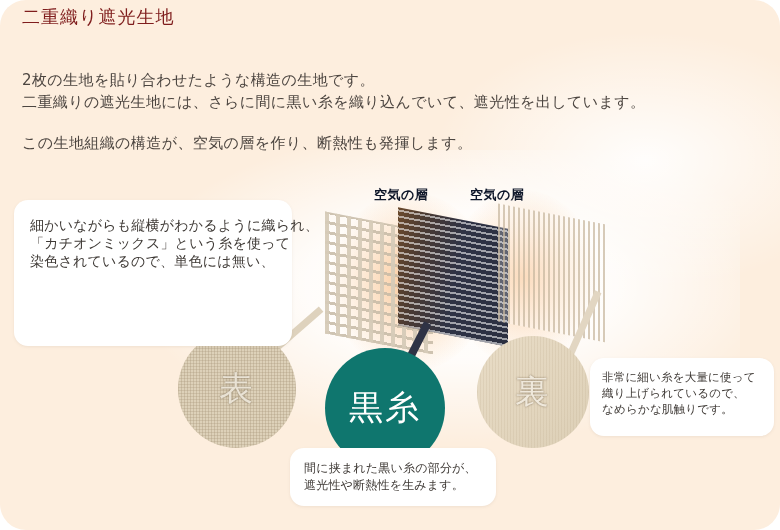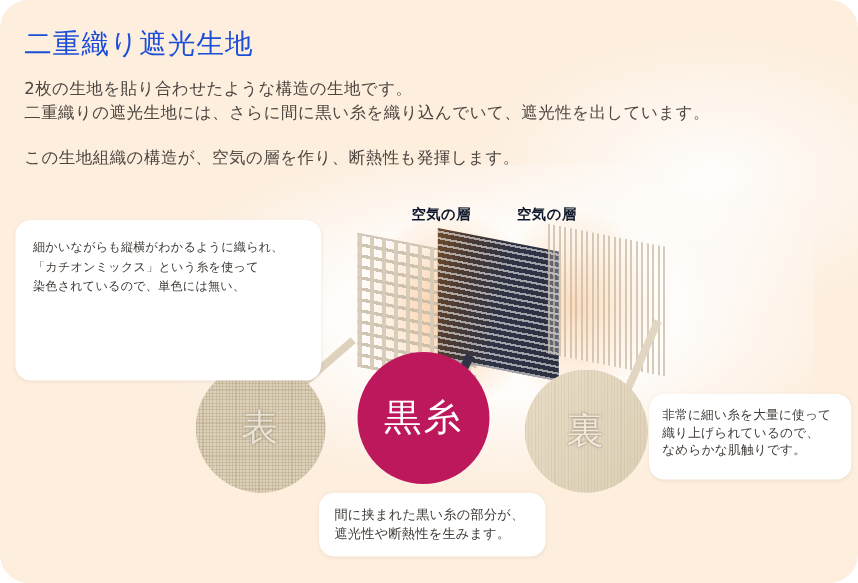--- a/index.html
+++ b/index.html
@@ -21,22 +21,22 @@
   }
   #glow-b{
     position:absolute;left:430px;top:30px;width:360px;height:260px;
     background:radial-gradient(ellipse at 60% 50%, rgba(255,255,255,.9) 0%, rgba(255,255,255,0) 70%);
     pointer-events:none;
   }
 
   
   #header{position:absolute;left:0;top:0;width:780px;}
   #page-title{
-    position:absolute;left:22px;top:23px;
-    font-size:25px;letter-spacing:1px;color:#1d4ed8;font-weight:normal;
+    position:absolute;left:22px;top:5px;
+    font-size:18px;letter-spacing:1px;color:#7f1d1d;font-weight:normal;
   }
   .body-line{
     position:absolute;left:22px;
     font-size:15px;line-height:20px;color:#4c4540;letter-spacing:.4px;
     white-space:nowrap;
   }
   #body-l1{top:70px;}
   #body-l2{top:92px;}
   #body-l3{top:133px;}
 
@@ -109,39 +109,39 @@
   }
   #circle-front{
     left:178px;top:330px;width:118px;height:118px;
     background:
       repeating-linear-gradient(90deg, rgba(168,150,122,.35) 0 1px, rgba(255,255,255,0) 1px 3px),
       repeating-linear-gradient(0deg, rgba(168,150,122,.30) 0 1px, rgba(255,255,255,0) 1px 3px),
       #ddd1b9;
   }
   #circle-front .circle-label{color:#e9e2d4;text-shadow:0 0 2px rgba(110,95,72,.85);}
   #circle-black{
-    left:325px;top:320px;width:120px;height:120px;
-    background:#be185d;
+    left:325px;top:348px;width:120px;height:120px;
+    background:#0f766e;
   }
   #circle-black .circle-label{color:#ffffff;}
   #circle-back{
     left:477px;top:336px;width:112px;height:112px;
     background:
       repeating-linear-gradient(90deg, rgba(190,172,143,.22) 0 1px, rgba(255,255,255,0) 1px 3px),
       linear-gradient(135deg,#e8dcc6 0%,#e2d5bd 60%,#dccfb6 100%);
   }
   #circle-back .circle-label{color:#efe8db;text-shadow:0 0 2px rgba(120,102,78,.9);}
 
   
   .callout{
     position:absolute;background:#ffffff;border-radius:14px;
     box-shadow:0 1px 3px rgba(120,100,80,.10);
   }
   .callout p{
-    margin:0;font-size:11px;line-height:18px;color:#3f3a36;
+    margin:0;font-size:14px;line-height:18px;color:#3f3a36;
     letter-spacing:.2px;white-space:nowrap;
   }
   .callout p.gap{margin-top:14px;}
 
   #callout-front{left:14px;top:200px;width:278px;height:146px;padding:16px 16px 0 16px;box-sizing:border-box;}
   #callout-black{left:290px;top:448px;width:206px;height:58px;padding:12px 14px 2px 14px;box-sizing:border-box;}
   #callout-black p{font-size:12px;line-height:17px;}
   #callout-back{left:590px;top:358px;width:184px;height:78px;padding:11px 12px 0 12px;box-sizing:border-box;}
   #callout-back p{font-size:11.5px;line-height:16px;}
 </style>

